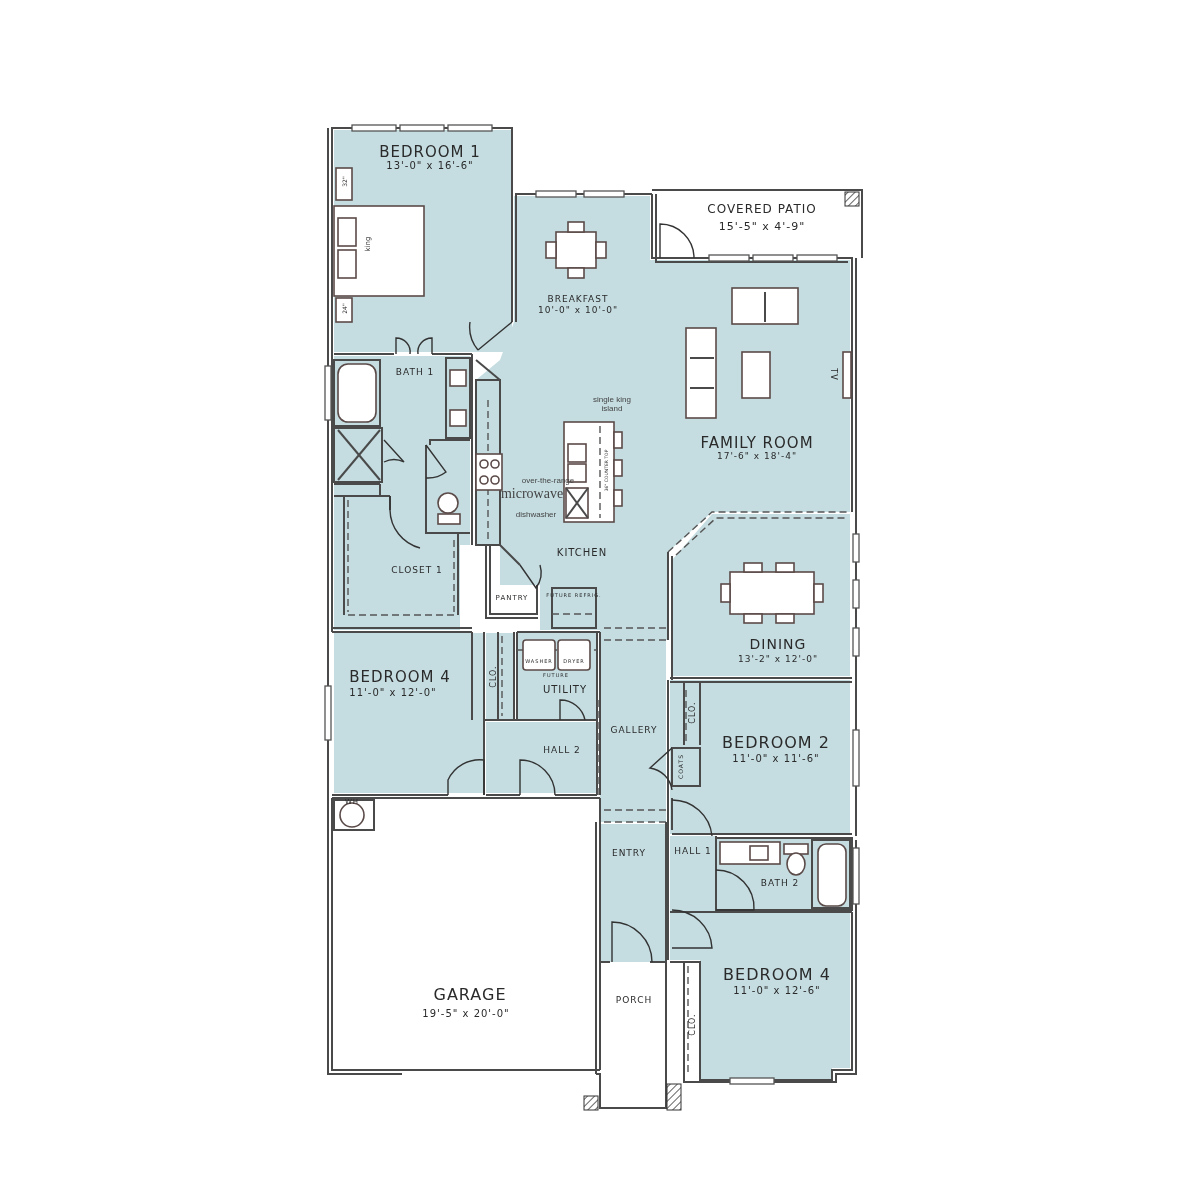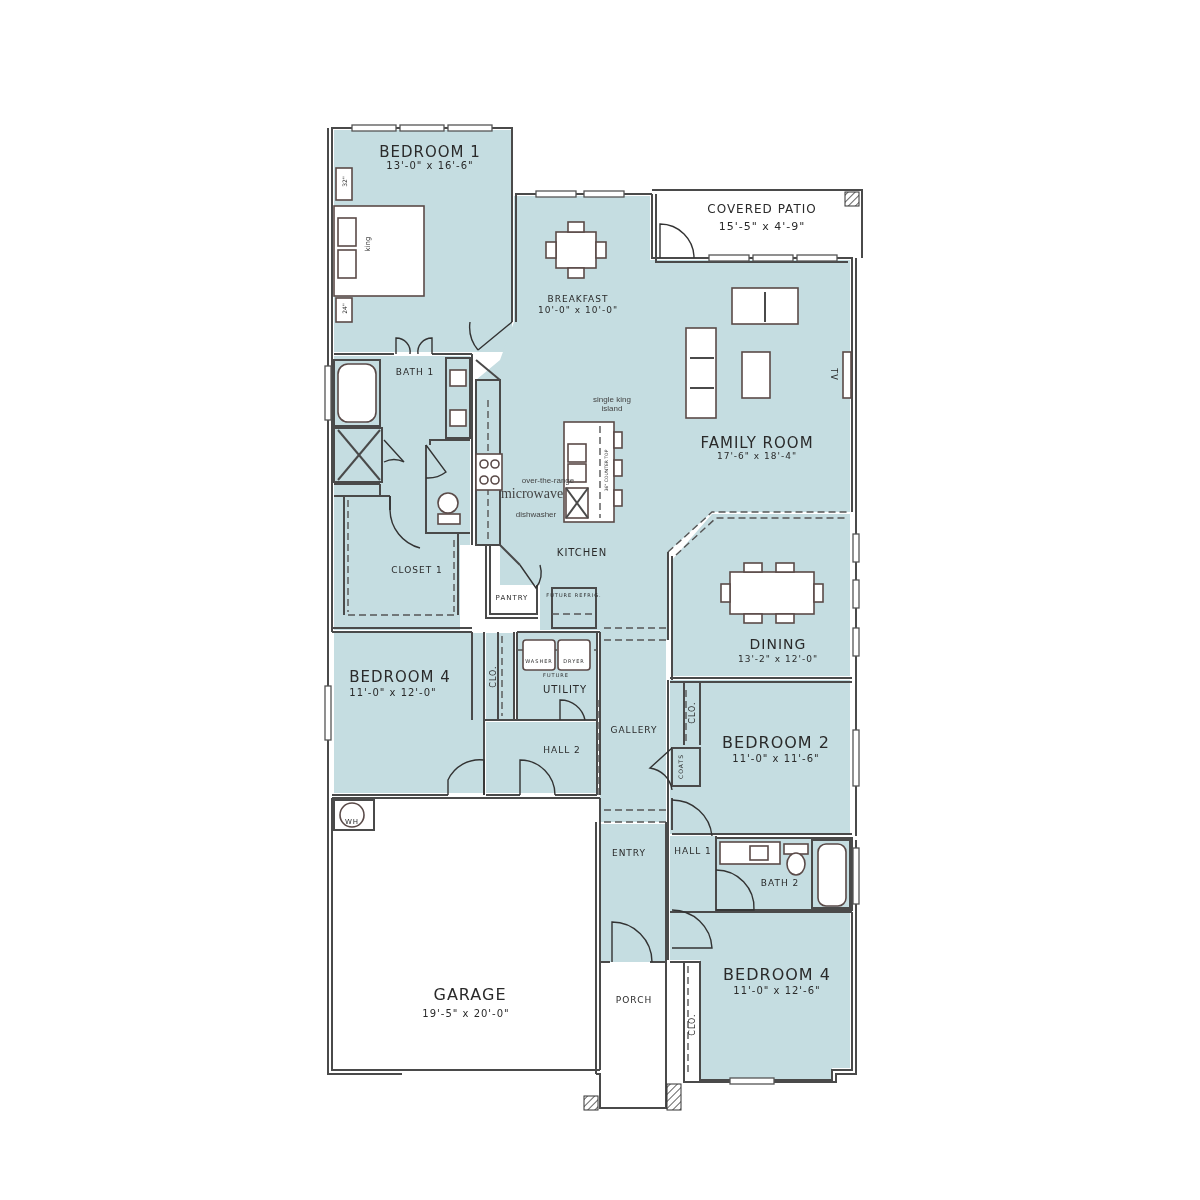--- a/index.html
+++ b/index.html
@@ -319,21 +319,21 @@
 <div class="ltext" style="left:777px;top:985px;font-size:10px;">11'-0" x 12'-6"</div>
 
 <div class="ltext" style="left:493px;top:672px;font-size:8px;transform:translateX(-50%) rotate(-90deg);">CLO.</div>
 <div class="ltext" style="left:692px;top:708px;font-size:8px;transform:translateX(-50%) rotate(-90deg);">CLO.</div>
 <div class="ltext" style="left:692px;top:1020px;font-size:8px;transform:translateX(-50%) rotate(-90deg);">CLO.</div>
 <div class="ltext" style="left:680px;top:763px;font-size:6px;transform:translateX(-50%) rotate(-90deg);">COATS</div>
 <div class="ltext" style="left:539px;top:658px;font-size:5px;">WASHER</div>
 <div class="ltext" style="left:574px;top:658px;font-size:5px;">DRYER</div>
 <div class="ltext" style="left:556px;top:672px;font-size:5px;">FUTURE</div>
 <div class="ltext" style="left:574px;top:592px;font-size:5px;">FUTURE REFRIG.</div>
-<div class="ltext" style="left:352px;top:818px;font-size:7px;">WH</div>
+<div class="ltext" style="left:352px;top:798px;font-size:7px;">WH</div>
 <div class="ltext" style="left:833px;top:370px;font-size:8px;transform:translateX(-50%) rotate(90deg);">TV</div>
 <div class="ltext" style="left:368px;top:240px;font-size:7px;letter-spacing:0;transform:translateX(-50%) rotate(-90deg);">king</div>
 <div class="ltext" style="left:344px;top:178px;font-size:6px;letter-spacing:0;transform:translateX(-50%) rotate(-90deg);">32"</div>
 <div class="ltext" style="left:344px;top:305px;font-size:6px;letter-spacing:0;transform:translateX(-50%) rotate(-90deg);">24"</div>
 <div class="ltext" style="left:606px;top:468px;font-size:4.5px;letter-spacing:0;transform:translateX(-50%) rotate(-90deg);">36" COUNTER TOP</div>
 
 <div class="ltext" style="left:612px;top:395px;font-size:8px;letter-spacing:0;font-family:'Liberation Sans',sans-serif;color:#444;">single king</div>
 <div class="ltext" style="left:612px;top:404px;font-size:8px;letter-spacing:0;font-family:'Liberation Sans',sans-serif;color:#444;">island</div>
 <div class="ltext" style="left:532px;top:476px;font-size:8px;letter-spacing:0;font-family:'Liberation Sans',sans-serif;color:#444;padding-left:32px;">over-the-range</div>
 <div class="ltext" style="left:532px;top:486px;font-size:14px;letter-spacing:0;font-family:Liberation Serif, serif;color:#444;">microwave</div>

